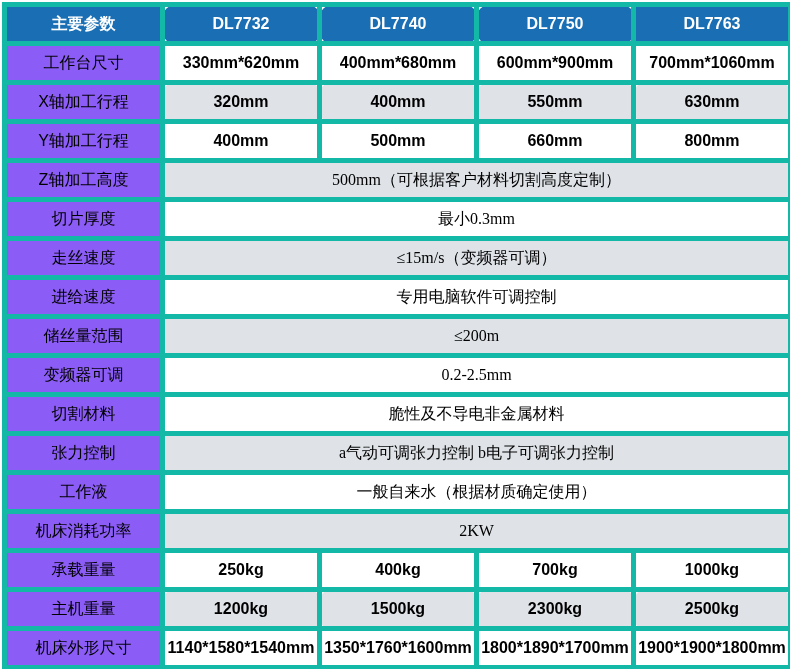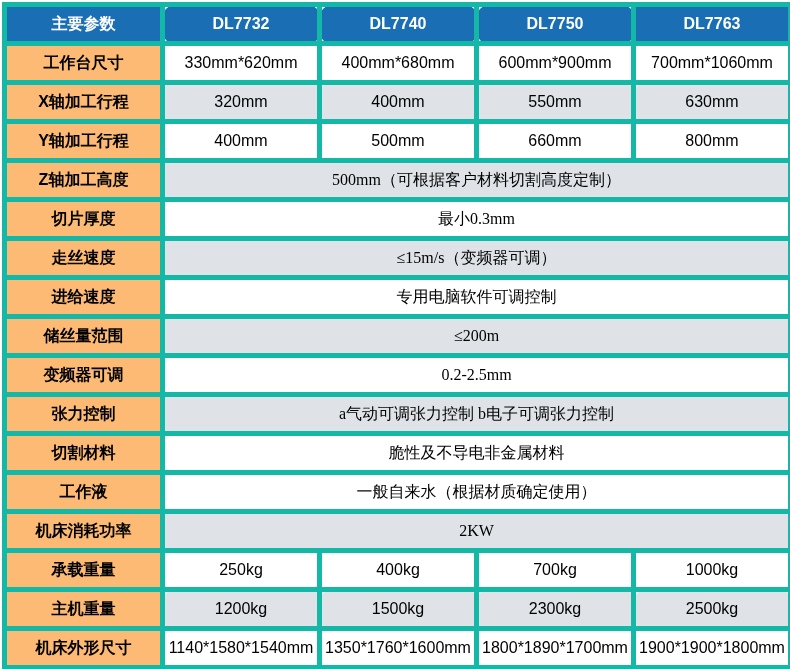--- a/index.html
+++ b/index.html
@@ -43,28 +43,28 @@
     border: 1px solid #1a6fb4;
   }
   thead th.hdr-first {
     border-right: 1px solid #ffffff;
   }
   thead th.hdr-mid {
     border-right: 1px solid #ffffff;
     border-radius: 12px;
   }
   td.label {
-    background: #fdba74;
-    font-weight: bold;
+    background: #8b5cf6;
+    font-weight: normal;
     font-size: 15px;
   }
   td.val {
     background: #ffffff;
     font-size: 14px;
-    font-weight: normal;
+    font-weight: bold;
   }
   td.val.shade {
     background: #dfe3e7;
     border-radius: 10px;
   }
   td.span4 {
     font-size: 15px;
     font-weight: normal;
     font-family: Liberation Serif, serif;
   }
@@ -143,27 +143,27 @@
       <td class="label">储丝量范围</td>
       <td class="span4 shade" colspan="4">≤200m</td>
     </tr>
 
     <tr>
       <td class="label">变频器可调</td>
       <td class="span4" colspan="4">0.2-2.5mm</td>
     </tr>
 
     <tr>
-      <td class="label">张力控制</td>
-      <td class="span4 shade" colspan="4">a气动可调张力控制  b电子可调张力控制</td>
+      <td class="label">切割材料</td>
+      <td class="span4" colspan="4">脆性及不导电非金属材料</td>
     </tr>
 
     <tr>
-      <td class="label">切割材料</td>
-      <td class="span4" colspan="4">脆性及不导电非金属材料</td>
+      <td class="label">张力控制</td>
+      <td class="span4 shade" colspan="4">a气动可调张力控制  b电子可调张力控制</td>
     </tr>
 
     <tr>
       <td class="label">工作液</td>
       <td class="span4" colspan="4">一般自来水（根据材质确定使用）</td>
     </tr>
 
 
     <tr>
       <td class="label">机床消耗功率</td>

